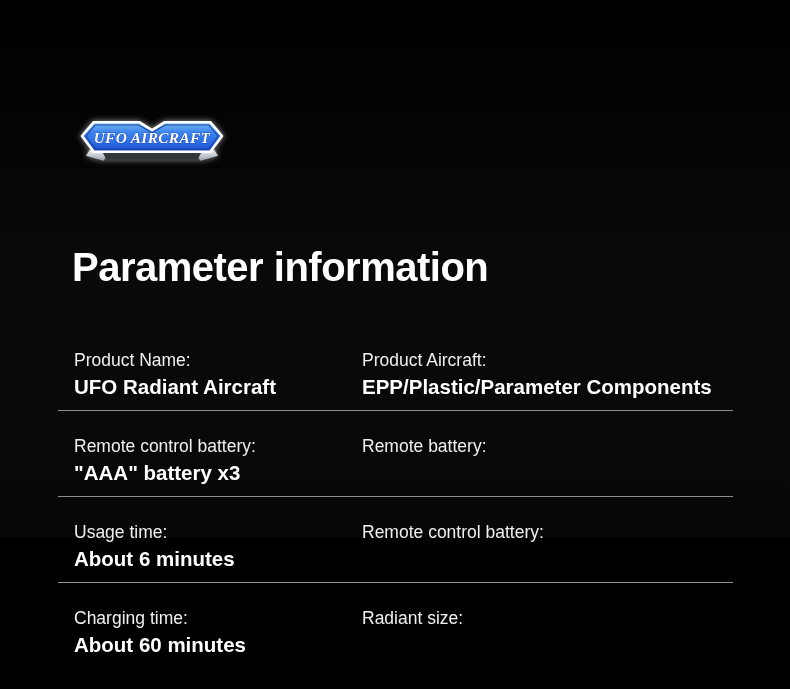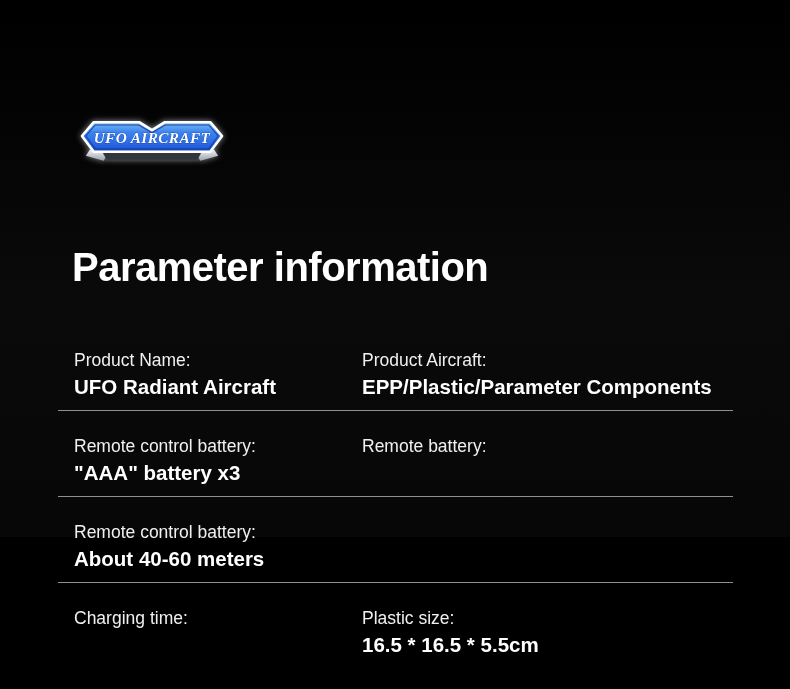--- a/index.html
+++ b/index.html
@@ -122,30 +122,33 @@
       <div class="cell-left">
         <div class="param-label">Remote control battery:</div>
         <div class="param-value">"AAA" battery x3</div>
       </div>
       <div class="cell-right">
         <div class="param-label">Remote battery:</div>
       </div>
     </div>
 
     <div class="param-row">
+      <div class="cell-left">
+        <div class="param-label">Usage time:</div>
+        <div class="param-value">About 6 minutes</div>
+      </div>
       <div class="cell-right">
         <div class="param-label">Remote control battery:</div>
-        <div class="param-value">About 40-60 meters</div>
       </div>
     </div>
 
     <div class="param-row">
       <div class="cell-left">
         <div class="param-label">Charging time:</div>
+        <div class="param-value">About 60 minutes</div>
       </div>
       <div class="cell-right">
-        <div class="param-label">Plastic size:</div>
-        <div class="param-value">16.5 * 16.5 * 5.5cm</div>
+        <div class="param-label">Radiant size:</div>
       </div>
     </div>
 
   </div>
 </div>
 
 </body></html>

